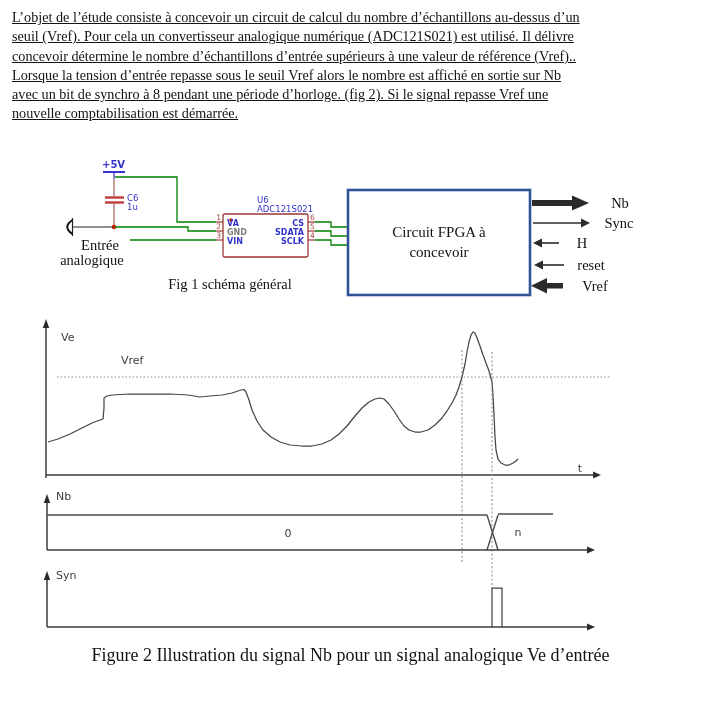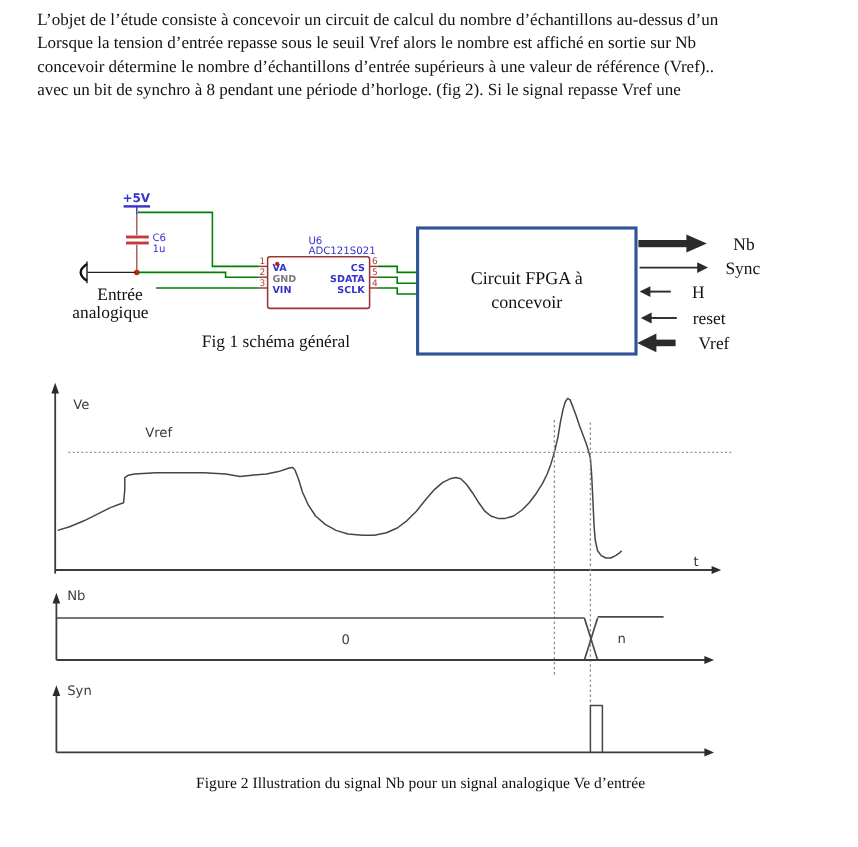--- a/index.html
+++ b/index.html
@@ -1,21 +1,21 @@
 <!DOCTYPE html>
 <html><head>
 <meta charset="utf-8">
 <style>
   html,body{margin:0;padding:0;background:#fff;}
   .page{position:relative;width:715px;height:706px;background:#ffffff;overflow:hidden;
         font-family:"Liberation Serif", serif;color:#141414;}
-  .para{position:absolute;left:31px;top:8px;}
+  .para{position:absolute;left:12px;top:8px;text-decoration:underline;}
   .para .pline{white-space:nowrap;font-size:14.2px;line-height:19.3px;color:#121212;}
   .caption2{position:absolute;left:0;top:645px;width:701px;text-align:center;
-            font-size:13px;color:#121212;white-space:nowrap;}
+            font-size:18px;color:#121212;white-space:nowrap;}
   svg{position:absolute;left:0;top:0;}
   text{font-family:"DejaVu Sans", sans-serif;}
   .sch-blue{fill:#3434cc;font-size:8.5px;}
   .sch-blue-b{fill:#3434cc;font-size:10px;font-weight:bold;}
   .pin-num{fill:#a84040;font-size:7.5px;}
   .pin-name{fill:#3434cc;font-size:8px;font-weight:bold;}
   .pin-gnd{fill:#7d7d7d;font-size:8px;font-weight:bold;}
   .serif-txt{font-family:"Liberation Serif", serif;fill:#121212;}
   .diag-lab{fill:#3d3d3d;font-size:11px;}
   .wire{stroke:#008000;stroke-width:1.3;fill:none;}
@@ -185,20 +185,22 @@
         <line class="axis" x1="47" y1="627" x2="588" y2="627"></line>
         <polygon points="587,623.6 595,627 587,630.4" class="ah"></polygon>
 
         <polyline class="curve" points="492,627 492,588 502,588 502,627"></polyline>
       </g>
     </g>
   </svg>
 
   <div class="para">
     <div class="pline">L’objet de l’étude consiste à concevoir un circuit de calcul du nombre d’échantillons au-dessus d’un</div>
+    <div class="pline">seuil (Vref). Pour cela un convertisseur analogique numérique (ADC121S021) est utilisé. Il délivre</div>
+    <div class="pline">concevoir détermine le nombre d’échantillons d’entrée supérieurs à une valeur de référence (Vref)..</div>
     <div class="pline">Lorsque la tension d’entrée repasse sous le seuil Vref alors le nombre est affiché en sortie sur Nb</div>
-    <div class="pline">concevoir détermine le nombre d’échantillons d’entrée supérieurs à une valeur de référence (Vref)..</div>
     <div class="pline">avec un bit de synchro à 8 pendant une période d’horloge. (fig 2). Si le signal repasse Vref une</div>
+    <div class="pline">nouvelle comptabilisation est démarrée.</div>
   </div>
 
   <div class="caption2">Figure 2 Illustration du signal Nb pour un signal analogique Ve d’entrée</div>
 
 </div>
 
 </body></html>

